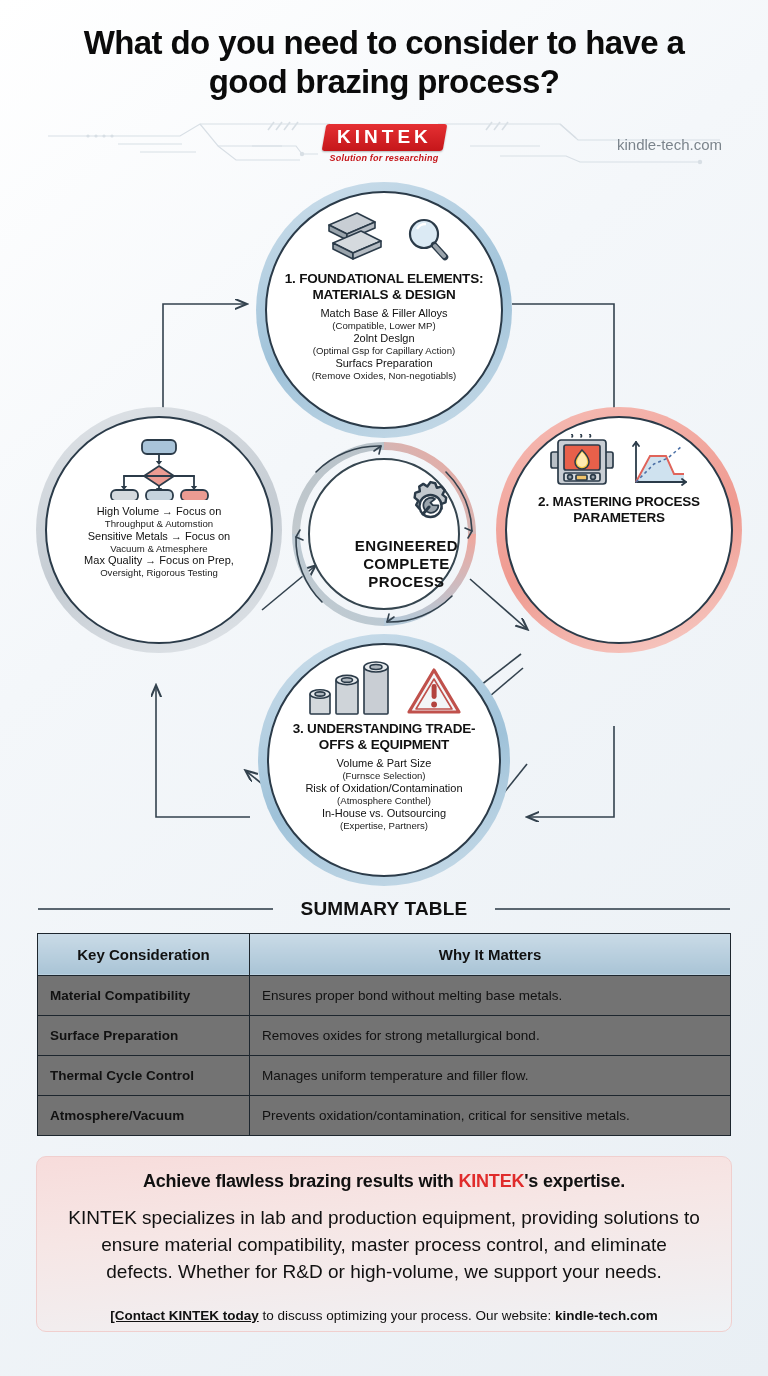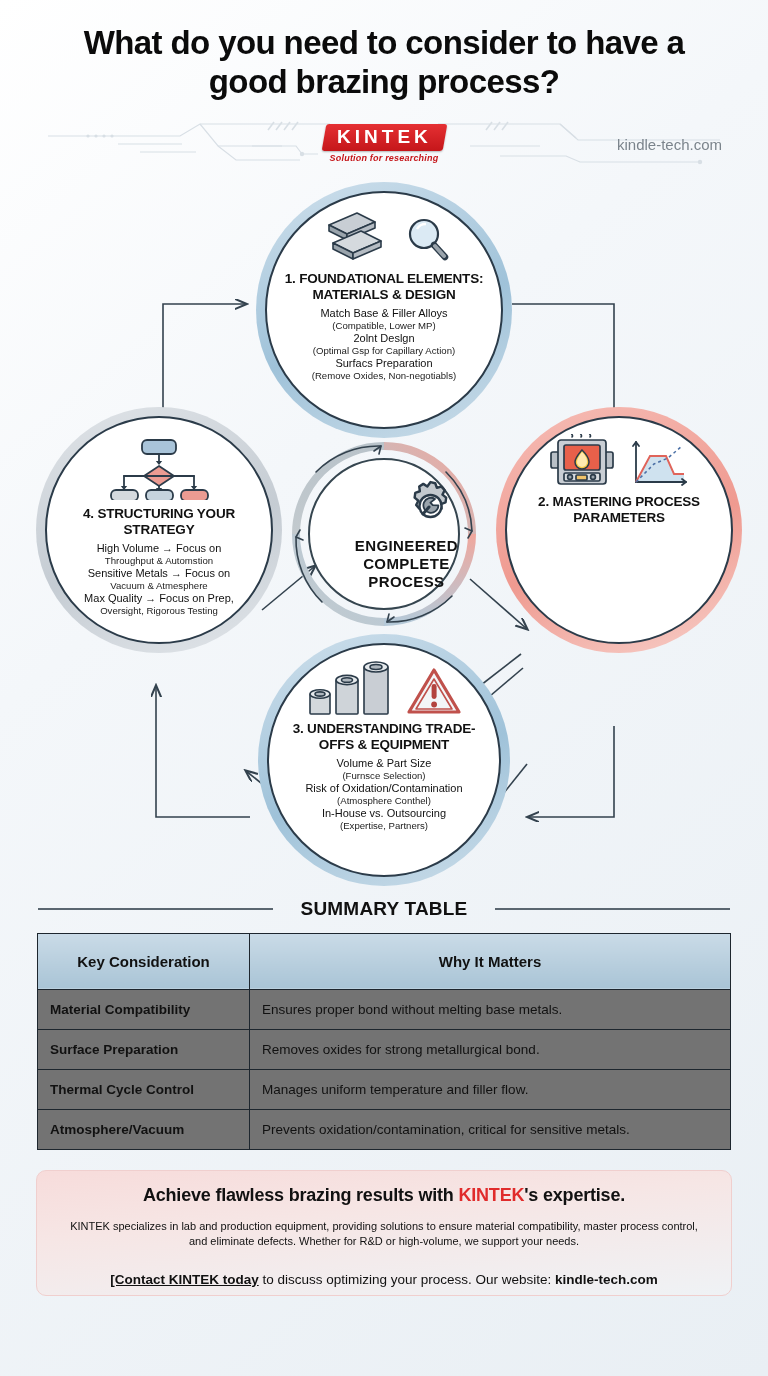--- a/index.html
+++ b/index.html
@@ -94,39 +94,39 @@
   table.summary {
     width: 694px; margin: 13px auto 0 auto;
     border-collapse: collapse; table-layout: fixed;
   }
   table.summary th, table.summary td {
     border: 1.5px solid #1d262e; padding: 9px 12px; text-align:left;
     vertical-align: middle;
   }
   table.summary thead th {
     background: linear-gradient(180deg,#cadbe7 0%,#a9c4d6 100%);
-    font-size: 15px; font-weight: bold; text-align:center; height: 56px;
+    font-size: 15px; font-weight: bold; text-align:center; height: 42px;
   }
   table.summary thead th.c1 { width: 212px; }
   table.summary tbody td { background:#737373; height: 40px; }
   table.summary tbody td.k { font-size: 13.5px; font-weight: bold; }
   table.summary tbody td.v { font-size: 13.5px; font-weight: normal; }
 
   
   .cta {
     width: 696px; margin: 20px auto 0 auto; padding: 14px 22px 8px 22px;
     border-radius: 10px;
     background: linear-gradient(175deg,#f7dcdb 0%,#f6e6e5 38%,#eff2f5 100%);
     border: 1px solid #f0cfce;
     text-align:center;
   }
   .cta h4 { font-size: 18px; font-weight:bold; letter-spacing:-.2px; }
   .cta h4 .brand { color:#e02b2b; }
   .cta p.body {
-    font-size: 11px; line-height: 1.42; margin-top: 13px; padding: 0 8px;
+    font-size: 19px; line-height: 1.42; margin-top: 13px; padding: 0 8px;
   }
   .cta p.foot { font-size: 13.5px; margin-top: 22px; }
   .cta p.foot .lnk { font-weight:bold; text-decoration: underline; }
   .cta p.foot .site2 { font-weight:bold; }
 </style>
 </head>
 <body>
 
 <div id="page">
 
@@ -331,24 +331,20 @@
               <path d="M90 38 V48"></path>
             <path d="M20 52 l-3.2 -4 h6.4 Z" fill="#2b3b49" stroke="none"></path>
             <path d="M55 54 l-3.2 -4 h6.4 Z" fill="#2b3b49" stroke="none"></path>
             <path d="M90 52 l-3.2 -4 h6.4 Z" fill="#2b3b49" stroke="none"></path>
             <rect x="7" y="52" width="27" height="11" rx="5" fill="#d4d9de"></rect>
             <rect x="42" y="52" width="27" height="11" rx="5" fill="#c5d3dd"></rect>
             <rect x="77" y="52" width="27" height="11" rx="5" fill="#eb9b92"></rect>
           </g>
         </svg>
       </div>
-      <h3 style="margin-top:6px;">
-        <span>4. STRUCTURING YOUR</span><br>
-        <span>STRATEGY</span>
-      </h3>
       <div class="lines">
         <div class="ln-b">High Volume → Focus on</div>
         <div class="ln-s">Throughput &amp; Automstion</div>
         <div class="ln-b">Sensitive Metals → Focus on</div>
         <div class="ln-s">Vacuum &amp; Atmesphere</div>
         <div class="ln-b">Max Quality → Focus on Prep,</div>
         <div class="ln-s">Oversight, Rigorous Testing</div>
       </div>
     </div>
 

